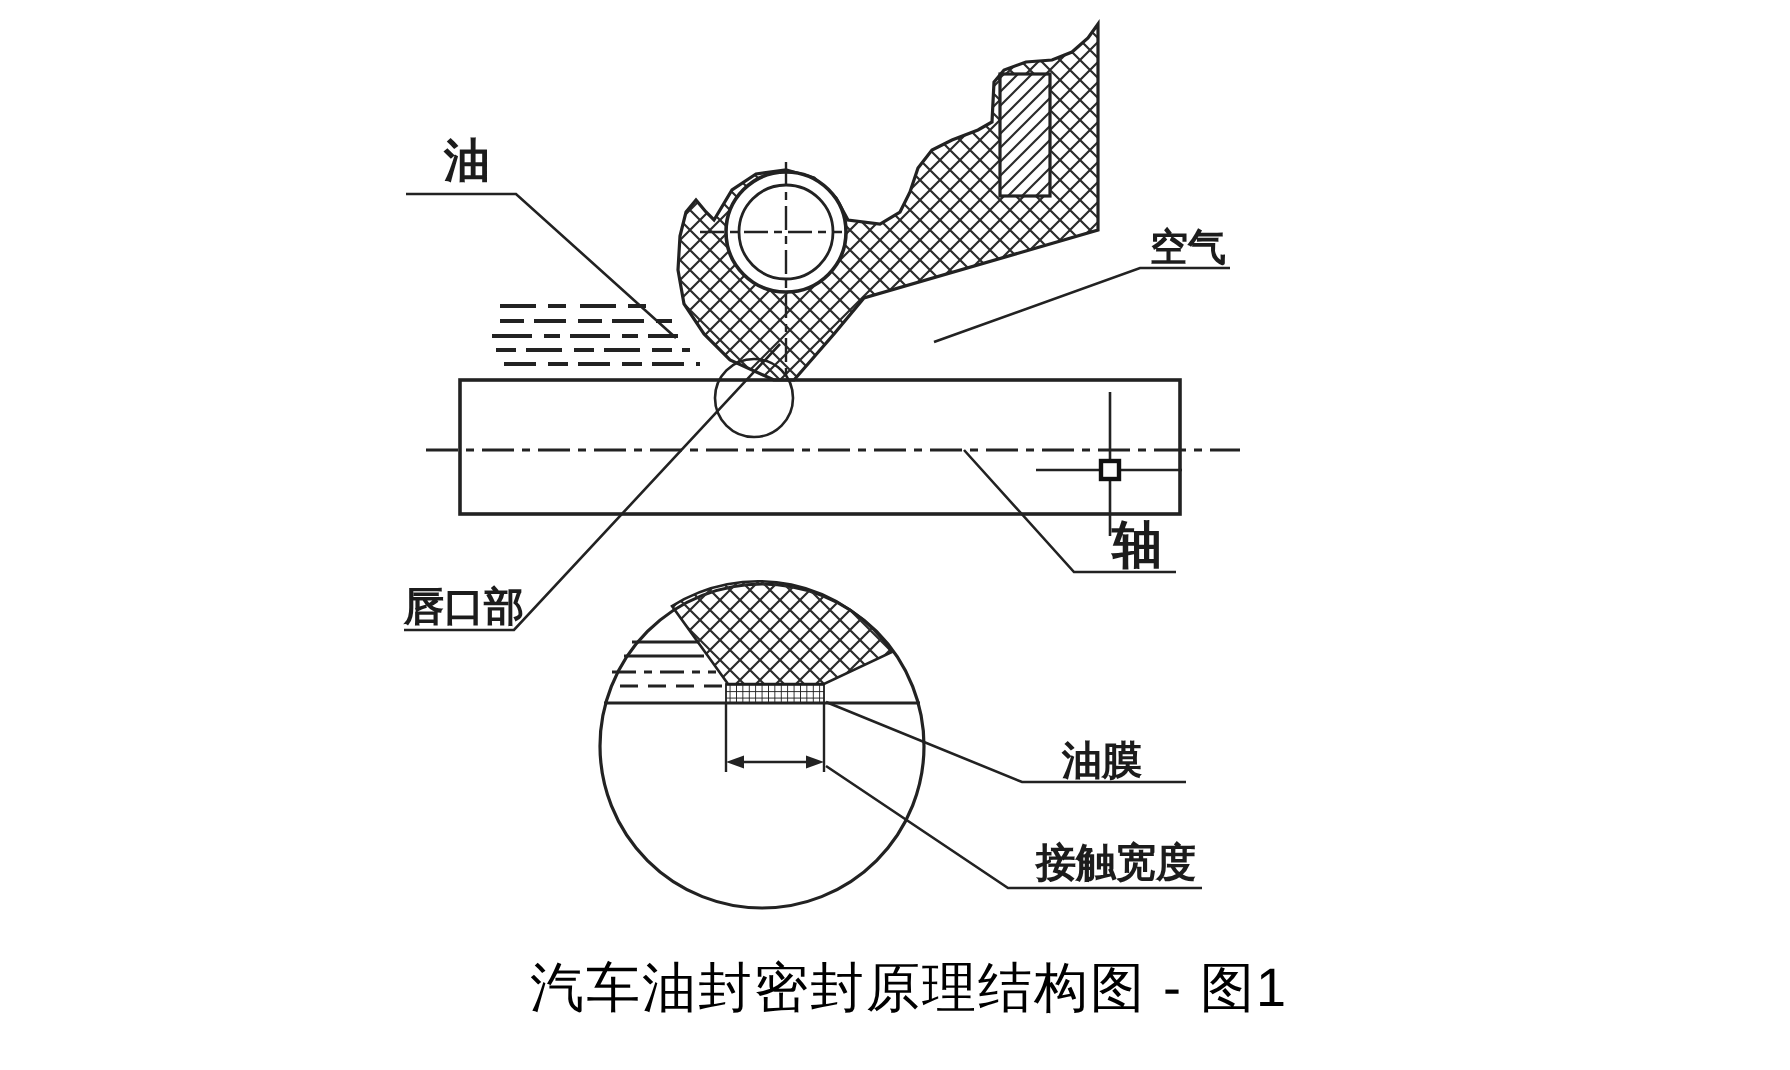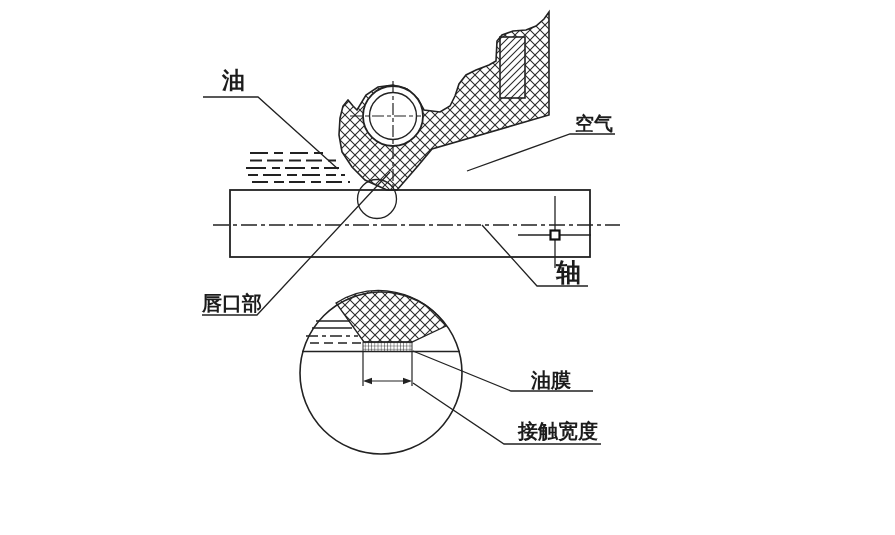--- a/index.html
+++ b/index.html
@@ -116,13 +116,14 @@
     </g>
 
     <text class="lbl" x="222" y="88" font-size="23">油</text>
     <text class="lbl" x="575" y="130" font-size="19">空气</text>
     <text class="lbl" x="202" y="310" font-size="20">唇口部</text>
     <text class="lbl" x="556" y="281" font-size="25">轴</text>
     <text class="lbl" x="531" y="387" font-size="20">油膜</text>
     <text class="lbl" x="518" y="438" font-size="20">接触宽度</text>
   </svg>
 
+  <div class="caption">汽车油封密封原理结构图 - 图1</div>
 </div>
 
 </body></html>

